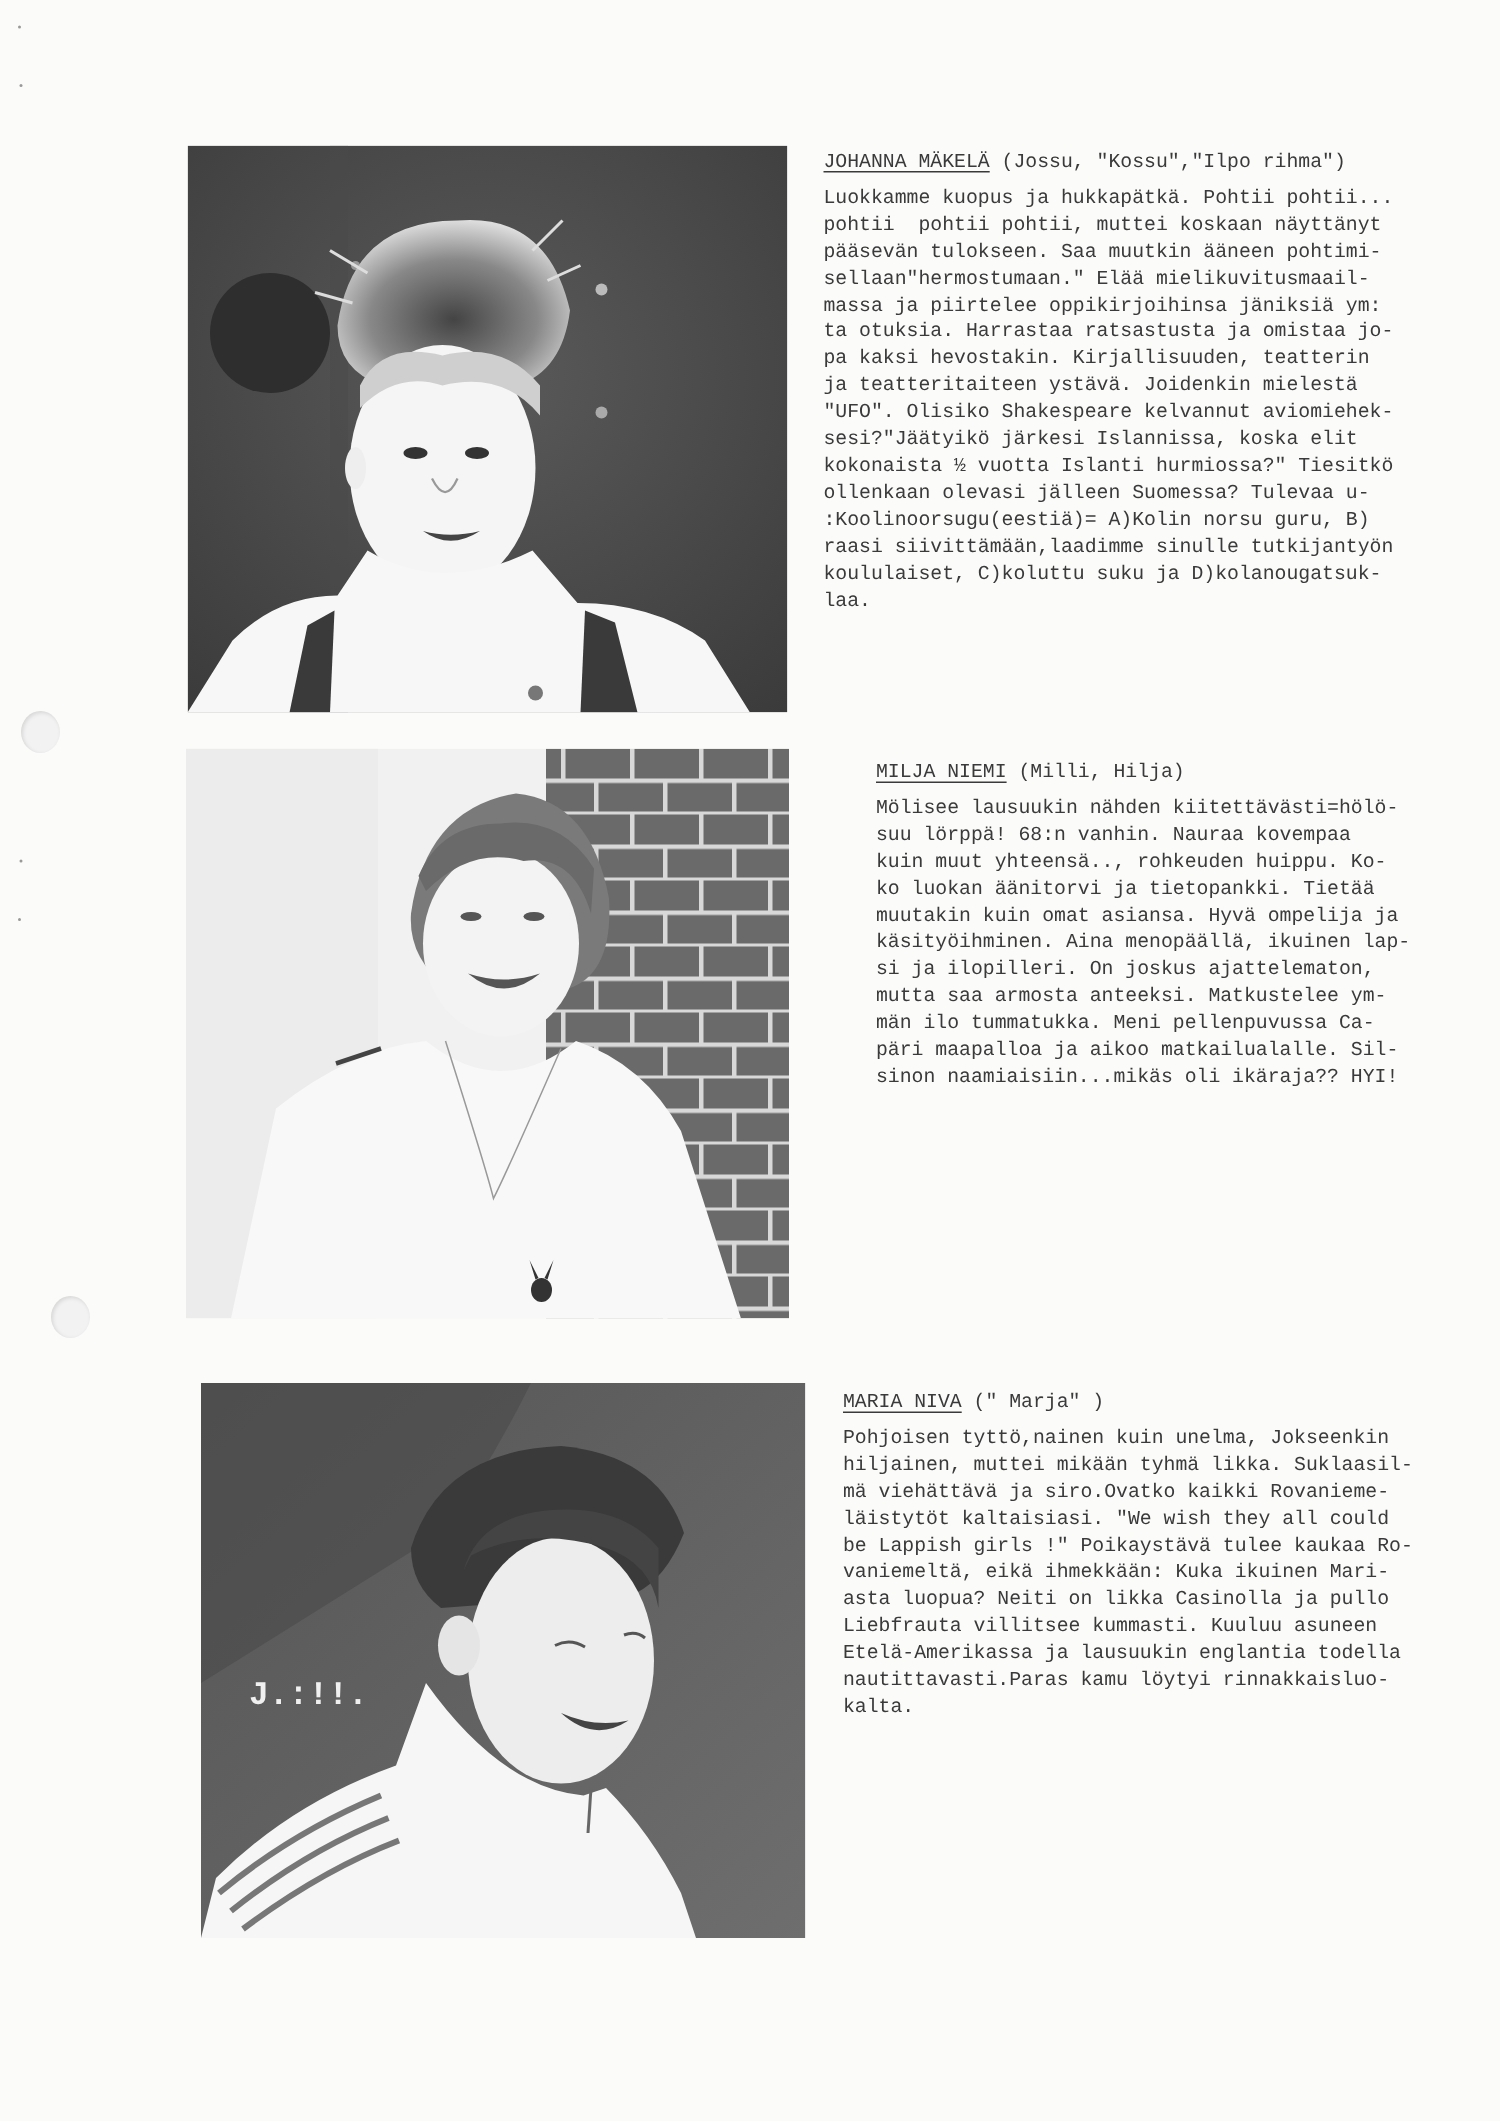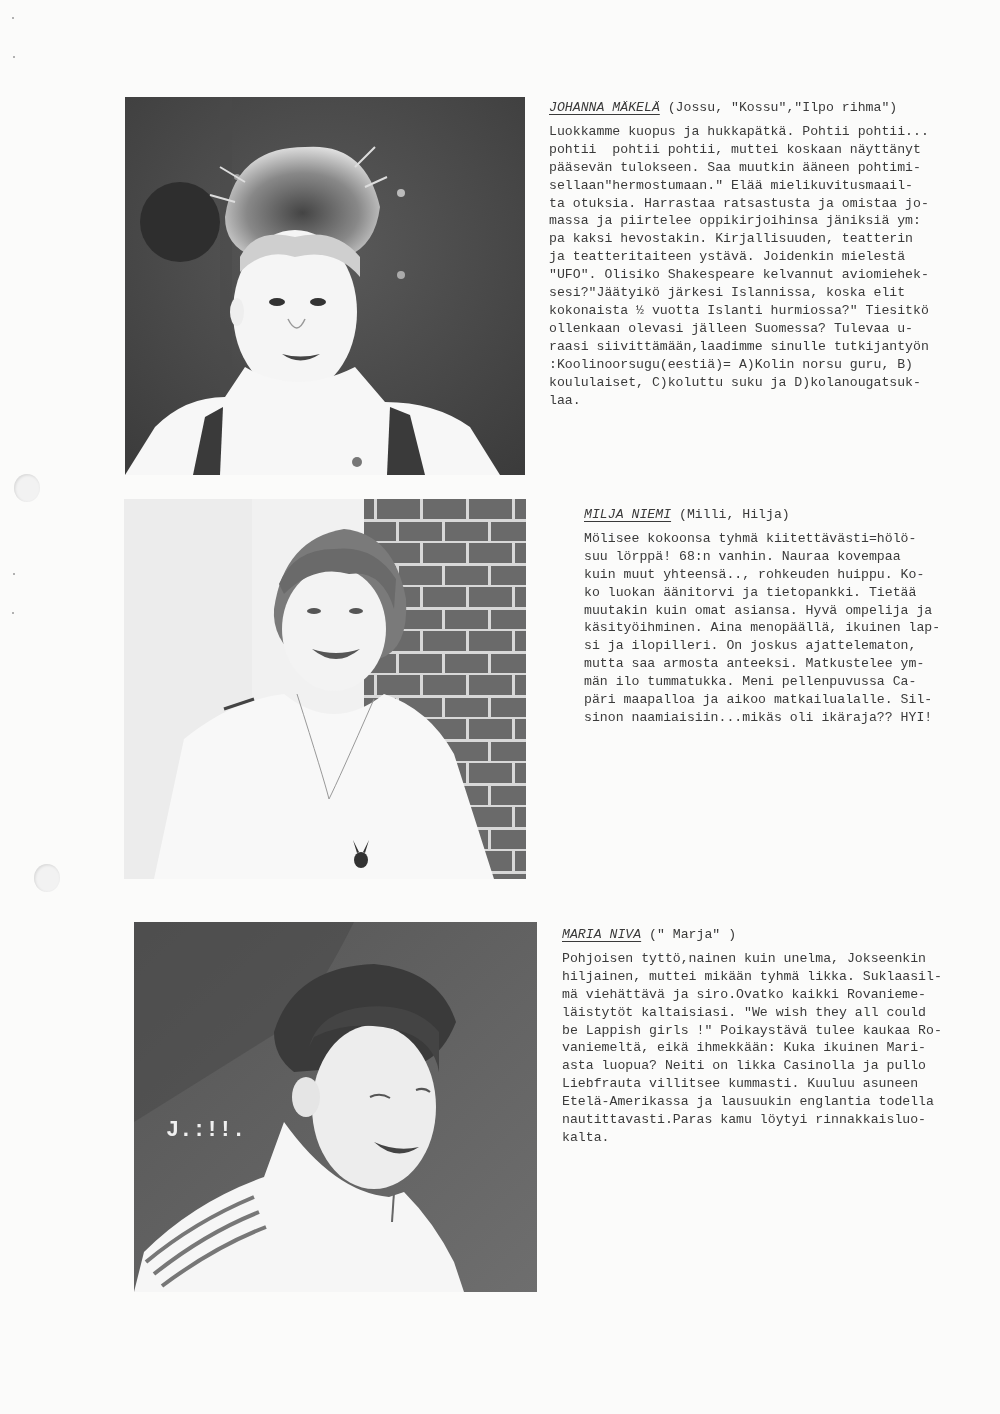--- a/index.html
+++ b/index.html
@@ -11,21 +11,21 @@
   }
   .hole { position: absolute; width: 26px; height: 28px; border-radius: 50%;
     background: #f2f2f2; box-shadow: inset 1px 1px 3px rgba(0,0,0,0.12); }
   .speck { position: absolute; width: 2px; height: 2px; background: #999; border-radius: 50%; }
 
   .photo { position: absolute; overflow: hidden; }
   .photo svg { display: block; width: 100%; height: 100%; }
 
   .text-block { position: absolute; font-size: 13.2px; line-height: 17.9px; }
   .heading { white-space: pre; margin-bottom: 6px; }
-  .name { text-decoration: underline; text-underline-offset: 3px; font-style: italic; }
+  .name { text-decoration: underline; text-underline-offset: 3px; }
   .line { white-space: pre; }
 </style>
 </head>
 <body>
 
 <div class="hole" style="left:14px; top:474px;"></div>
 <div class="hole" style="left:34px; top:864px;"></div>
 <div class="speck" style="left:12px; top:17px;"></div>
 <div class="speck" style="left:13px; top:56px;"></div>
 <div class="speck" style="left:13px; top:573px;"></div>
@@ -65,30 +65,30 @@
     <circle cx="232" cy="365" r="5" fill="#777"></circle>
   </svg>
 </div>
 
 <div class="text-block" style="left:549px; top:99px;">
   <div class="heading"><span class="name">JOHANNA MÄKELÄ</span><span> (Jossu, "Kossu","Ilpo rihma")</span></div>
   <div class="line">Luokkamme kuopus ja hukkapätkä. Pohtii pohtii...</div>
   <div class="line">pohtii  pohtii pohtii, muttei koskaan näyttänyt</div>
   <div class="line">pääsevän tulokseen. Saa muutkin ääneen pohtimi-</div>
   <div class="line">sellaan"hermostumaan." Elää mielikuvitusmaail-</div>
+  <div class="line">massa ja piirtelee oppikirjoihinsa jäniksiä ym:</div>
   <div class="line">ta otuksia. Harrastaa ratsastusta ja omistaa jo-</div>
-  <div class="line">massa ja piirtelee oppikirjoihinsa jäniksiä ym:</div>
   <div class="line">pa kaksi hevostakin. Kirjallisuuden, teatterin</div>
   <div class="line">ja teatteritaiteen ystävä. Joidenkin mielestä</div>
   <div class="line">"UFO". Olisiko Shakespeare kelvannut aviomiehek-</div>
   <div class="line">sesi?"Jäätyikö järkesi Islannissa, koska elit</div>
   <div class="line">kokonaista ½ vuotta Islanti hurmiossa?" Tiesitkö</div>
   <div class="line">ollenkaan olevasi jälleen Suomessa? Tulevaa u-</div>
+  <div class="line">:Koolinoorsugu(eestiä)= A)Kolin norsu guru, B)</div>
   <div class="line">raasi siivittämään,laadimme sinulle tutkijantyön</div>
-  <div class="line">:Koolinoorsugu(eestiä)= A)Kolin norsu guru, B)</div>
   <div class="line">koululaiset, C)koluttu suku ja D)kolanougatsuk-</div>
   <div class="line">laa.</div>
 </div>
 
 <div class="photo" style="left:124px; top:499px; width:402px; height:380px;" title="Portrait of Milja Niemi smiling in front of a brick wall">
   <svg viewBox="0 0 402 380" preserveAspectRatio="none">
     <defs>
       <pattern id="brick" width="46" height="44" patternUnits="userSpaceOnUse">
         <rect width="46" height="44" fill="#6a6a6a"></rect>
         <rect x="0" y="20" width="46" height="3" fill="#d8d8d8"></rect>
@@ -111,21 +111,21 @@
     <path d="M173,195 Q200,280 205,300 Q215,280 250,200" stroke="#999" stroke-width="1" fill="none"></path>
     <g transform="translate(237,355)" fill="#333">
       <ellipse cx="0" cy="6" rx="7" ry="8"></ellipse>
       <path d="M-4,-1 L-8,-14 L-2,-2 Z M4,-1 L8,-14 L2,-2 Z"></path>
     </g>
   </svg>
 </div>
 
 <div class="text-block" style="left:564px; top:506px;margin-left:20px;">
   <div class="heading"><span class="name">MILJA NIEMI</span><span> (Milli, Hilja)</span></div>
-  <div class="line">Mölisee kokoonsa tyhmä kiitettävästi=hölö-</div>
+  <div class="line">Mölisee lausuukin nähden kiitettävästi=hölö-</div>
   <div class="line">suu lörppä! 68:n vanhin. Nauraa kovempaa</div>
   <div class="line">kuin muut yhteensä.., rohkeuden huippu. Ko-</div>
   <div class="line">ko luokan äänitorvi ja tietopankki. Tietää</div>
   <div class="line">muutakin kuin omat asiansa. Hyvä ompelija ja</div>
   <div class="line">käsityöihminen. Aina menopäällä, ikuinen lap-</div>
   <div class="line">si ja ilopilleri. On joskus ajattelematon,</div>
   <div class="line">mutta saa armosta anteeksi. Matkustelee ym-</div>
   <div class="line">män ilo tummatukka. Meni pellenpuvussa Ca-</div>
   <div class="line">päri maapalloa ja aikoo matkailualalle. Sil-</div>
   <div class="line">sinon naamiaisiin...mikäs oli ikäraja?? HYI!</div>

